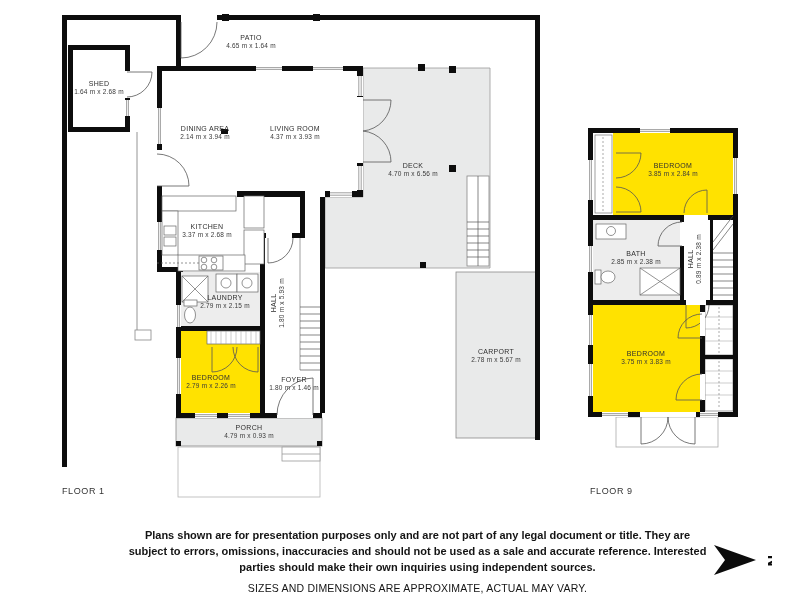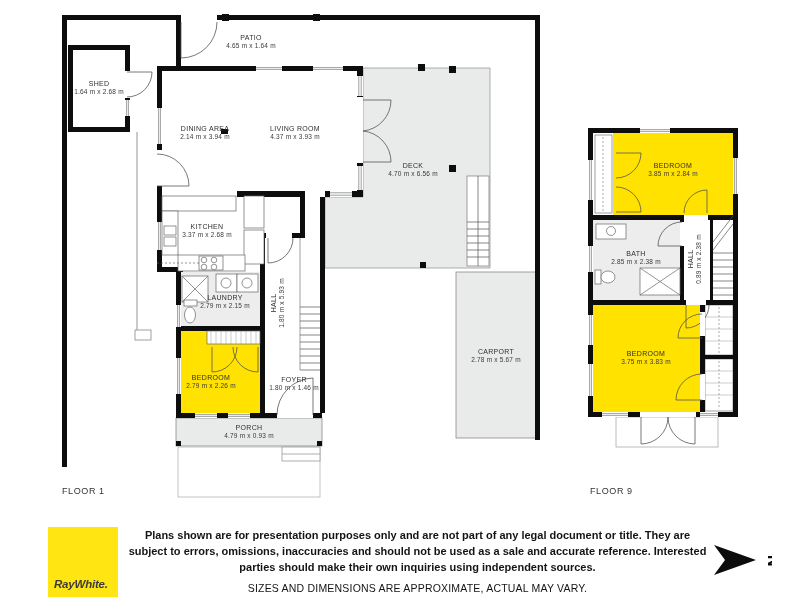--- a/index.html
+++ b/index.html
@@ -284,23 +284,20 @@
       <div class="dm">0.89 m x 2.38 m</div>
     </div>
 <div class="rl" style="left:646px;top:358px">
       <div>BEDROOM</div>
       <div class="dm">3.75 m x 3.83 m</div>
     </div>
 
 <div class="floor-label" style="left:62px;top:486px">FLOOR 1</div>
 <div class="floor-label" style="left:590px;top:486px">FLOOR 9</div>
 
-<div class="logo">
-  <span class="wordmark">RayWhite.</span>
-</div>
 
 <div class="footer-text">
   <div class="disclaimer">Plans shown are for presentation purposes only and are not part of any legal document or title. They are subject to errors, omissions, inaccuracies and should not be used as a sale and accurate reference. Interested parties should make their own inquiries using independent sources.</div>
   <div class="note">SIZES AND DIMENSIONS ARE APPROXIMATE, ACTUAL MAY VARY.</div>
 </div>
 
 <svg class="compass" width="58" height="40" viewBox="0 0 58 40">
   <polygon points="0,3 42,18 0,33 11,18" fill="#0c0c0c"></polygon>
   <text x="54" y="13" font-size="16" font-weight="bold" font-family="Liberation Sans, sans-serif" transform="rotate(90 54 13)" fill="#0c0c0c">N</text>
 </svg>

